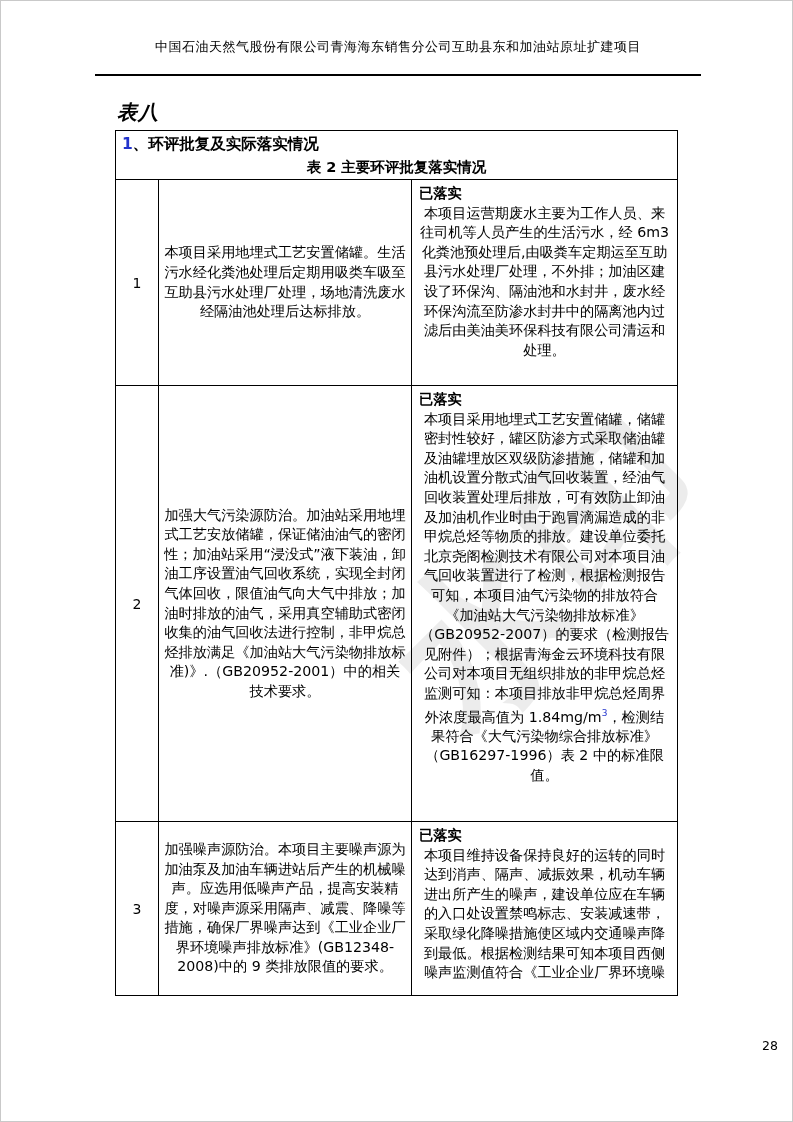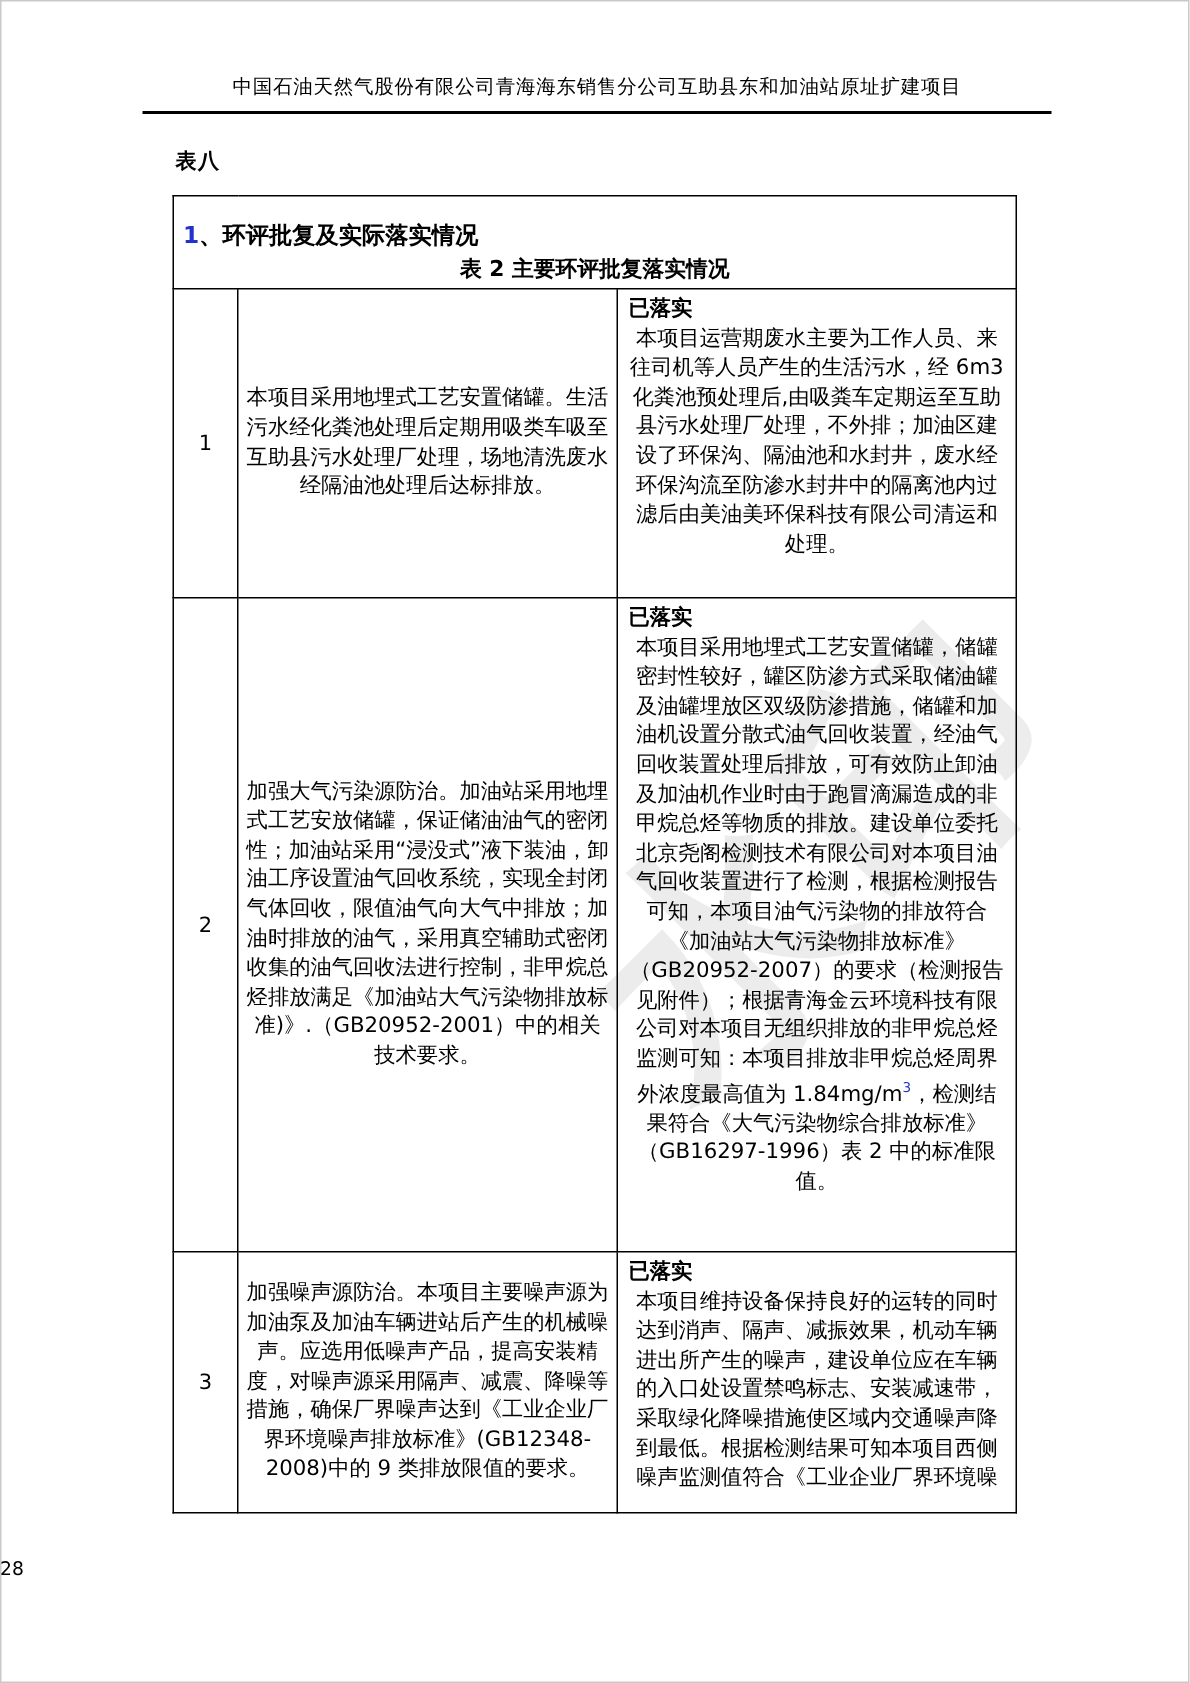--- a/index.html
+++ b/index.html
@@ -6,49 +6,49 @@
   body{
     width:793px;height:1122px;
     background:#ffffff;
     position:relative;
     font-family:"DejaVu Sans",sans-serif;
     color:#000;
     box-shadow: inset 0 0 0 1px #c9c9c9;
     overflow:hidden;
   }
   .page-header{
-    position:absolute;top:49px;left:95px;width:606px;
+    position:absolute;top:38px;left:95px;width:606px;
     text-align:center;font-size:13px;letter-spacing:0.5px;
     white-space:nowrap;
   }
   .header-rule{
     position:absolute;top:74px;left:95px;width:606px;
     border:none;border-top:2px solid #000;margin:0;
   }
   .section-label{
     position:absolute;top:99px;left:117px;
-    font-size:14px;font-weight:bold;letter-spacing:1px;
+    font-size:20px;font-weight:bold;letter-spacing:1px;font-style:italic;
   }
   .watermark{
     position:absolute;left:340px;top:360px;width:420px;height:420px;
     display:flex;align-items:center;justify-content:center;
     transform:rotate(-45deg);
     font-size:170px;font-weight:bold;color:#000;opacity:0.07;
     letter-spacing:10px;z-index:0;pointer-events:none;
   }
   table.main{
     position:absolute;left:115px;top:130px;width:562px;
     border-collapse:collapse;z-index:1;
     table-layout:fixed;
   }
   table.main, table.main td, table.main th{
     border:1.5px solid #000;
   }
   td.title-cell{
-    padding:14px 6px 1px 6px;
+    padding:1px 6px 1px 6px;
   }
   .table-title{
     font-size:15.5px;font-weight:bold;text-align:left;line-height:24px;
   }
   .table-subtitle{
     font-size:14.5px;font-weight:bold;text-align:center;line-height:22px;
   }
   th{
     font-size:14.5px;font-weight:bold;text-align:center;
     height:24px;padding:0;line-height:24px;
@@ -69,21 +69,21 @@
   }
   tr.r1{height:206px;}
   tr.r2{height:436px;}
   tr.r3{height:174px;}
   .status-label{font-weight:bold;text-align:left;}
   .status-body{text-align:center;}
   .blue{color:#2233CC;}
   sup.blue{font-size:9px;}
   .page-number{
     position:absolute;top:1038px;left:0;width:778px;
-    text-align:left;font-size:12.5px;
+    text-align:right;font-size:12.5px;
   }
 </style>
 </head>
 <body>
 
 <div class="page-header">中国石油天然气股份有限公司青海海东销售分公司互助县东和加油站原址扩建项目</div>
 <hr class="header-rule">
 
 <div class="section-label">表八</div>
 

